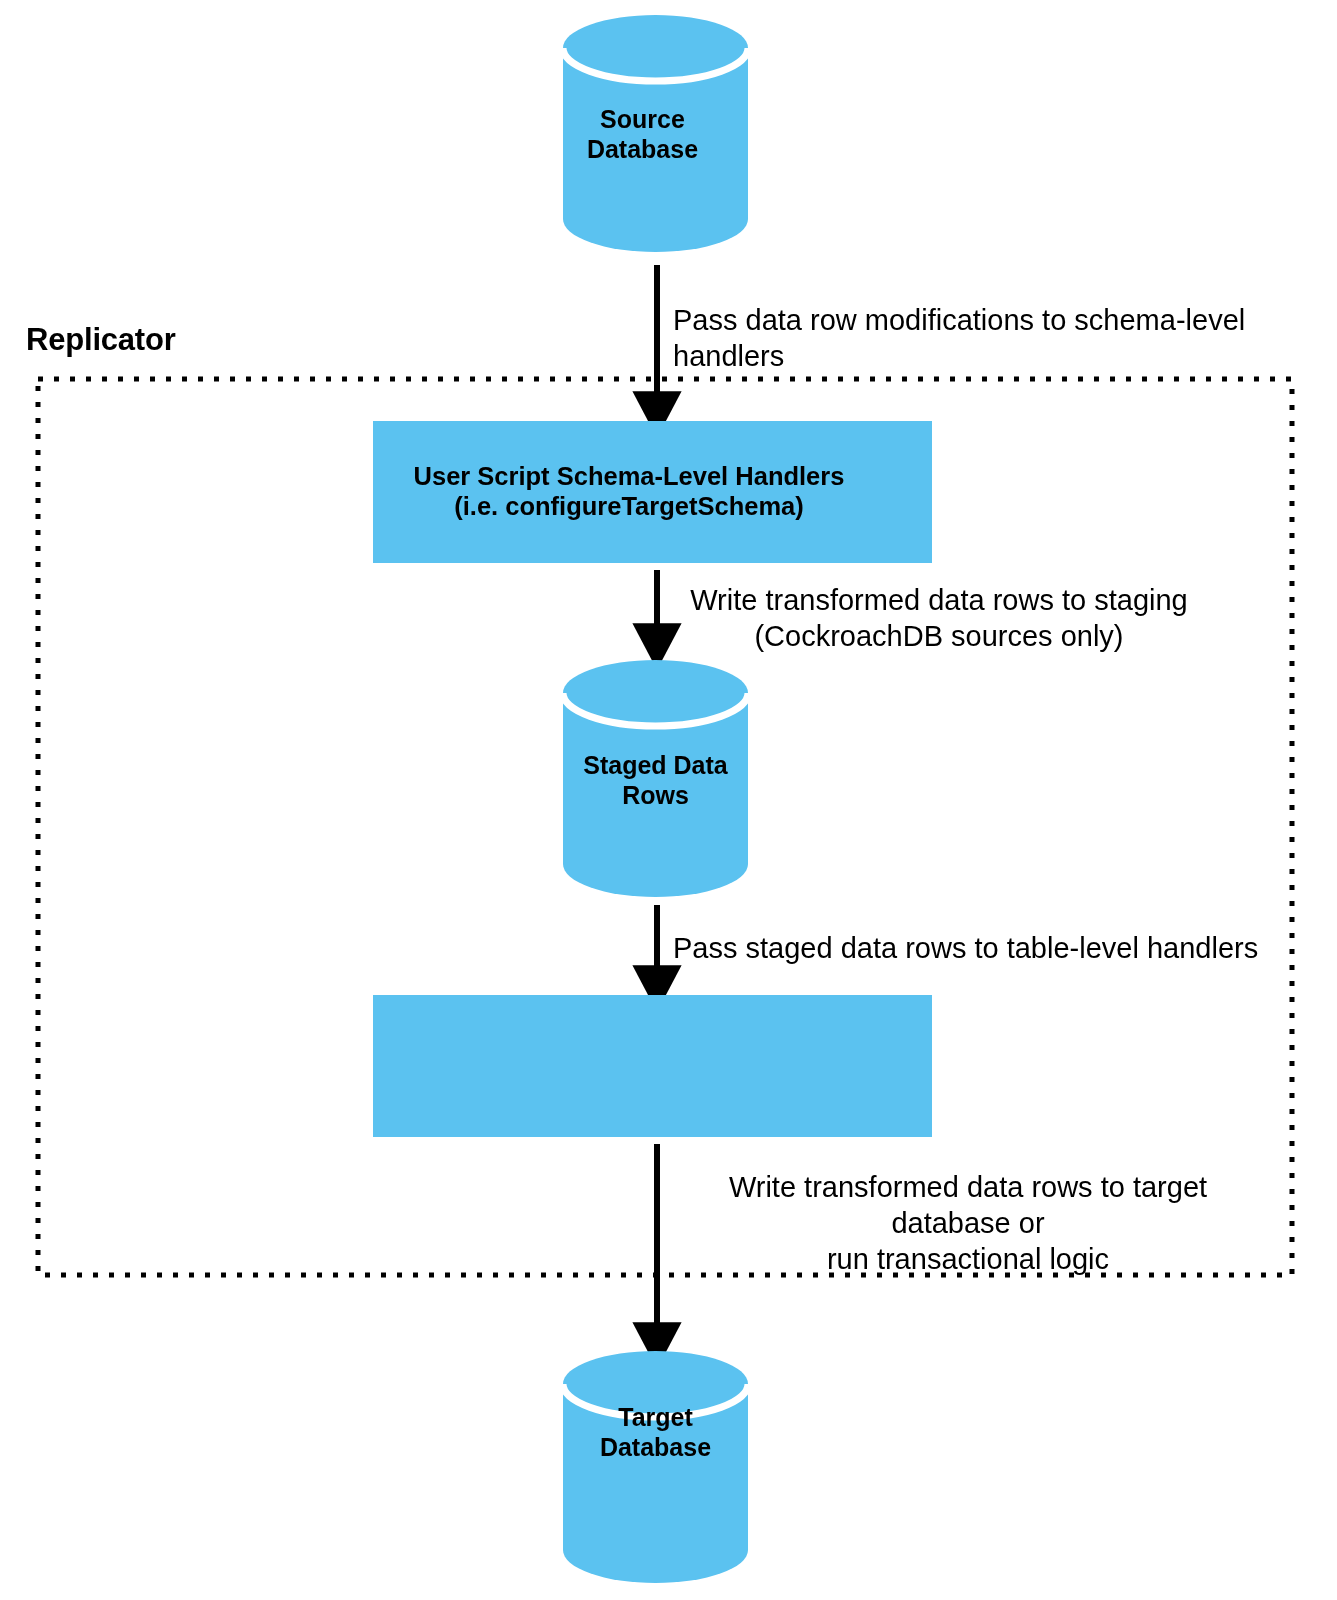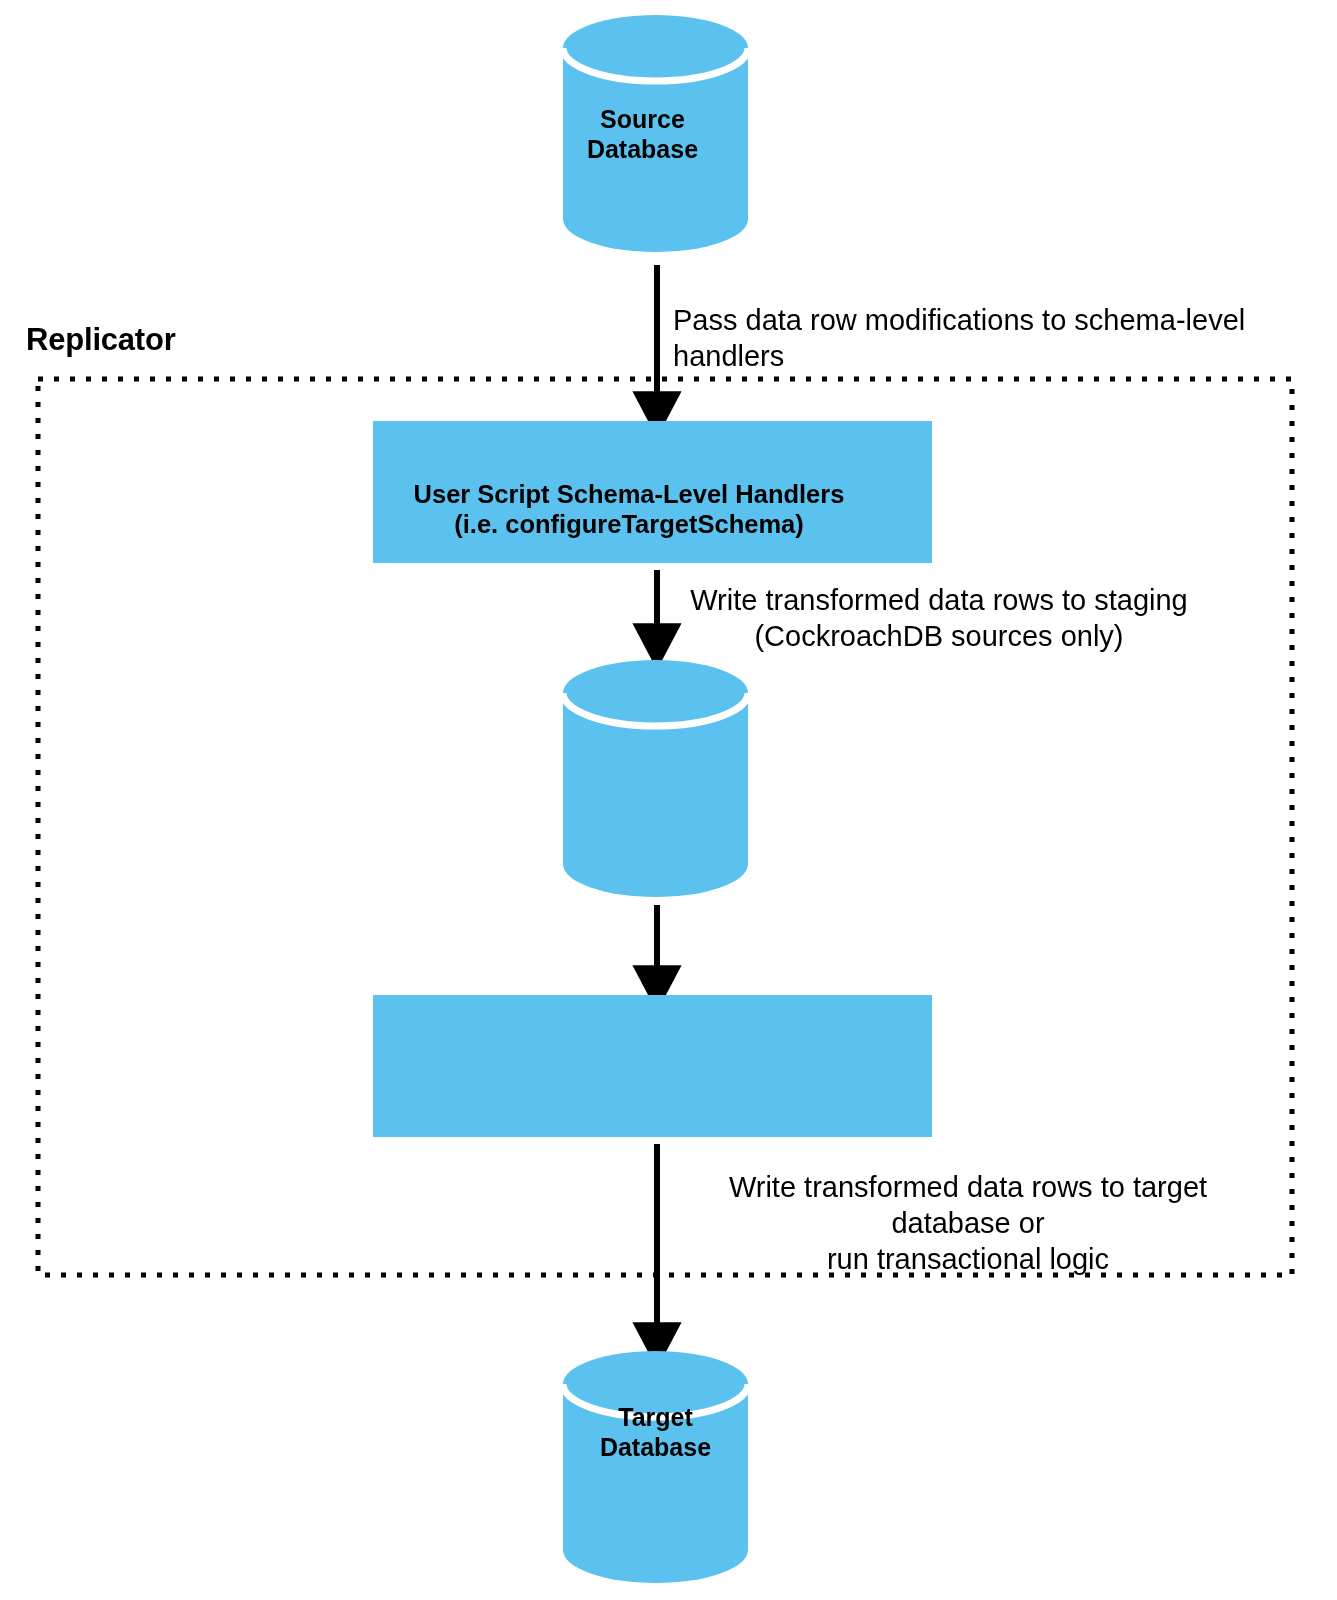--- a/index.html
+++ b/index.html
@@ -109,27 +109,30 @@
     </g>
   </svg>
 
   <div class="group-title" style="left:26px; top:322px;">Replicator</div>
 
   <div class="node-label cyl-label" style="left:563px; top:105px; width:159px;">Source
 Database</div>
 
   <div class="edge-label left" style="left:673px; top:303px; width:640px;">Pass data row modifications to schema-level handlers</div>
 
-  <div class="node-label box-label" style="left:373px; top:479px; width:512px;">User Script Schema-Level Handlers
+  <div class="node-label box-label" style="left:373px; top:461px; width:512px;">User Script Schema-Level Handlers
 (i.e. configureTargetSchema)</div>
 
   <div class="edge-label center" style="left:674px; top:583px; width:530px;">Write transformed data rows to staging
 (CockroachDB sources only)</div>
 
+  <div class="node-label cyl-label" style="left:563px; top:751px; width:185px;">Staged Data
+Rows</div>
 
+  <div class="edge-label left" style="left:673px; top:931px; width:640px;">Pass staged data rows to table-level handlers</div>
 
 
   <div class="edge-label center" style="left:672px; top:1170px; width:592px;">Write transformed data rows to target database or
 run transactional logic</div>
 
   <div class="node-label cyl-label" style="left:563px; top:1403px; width:185px;">Target
 Database</div>
 
 </div>
 

